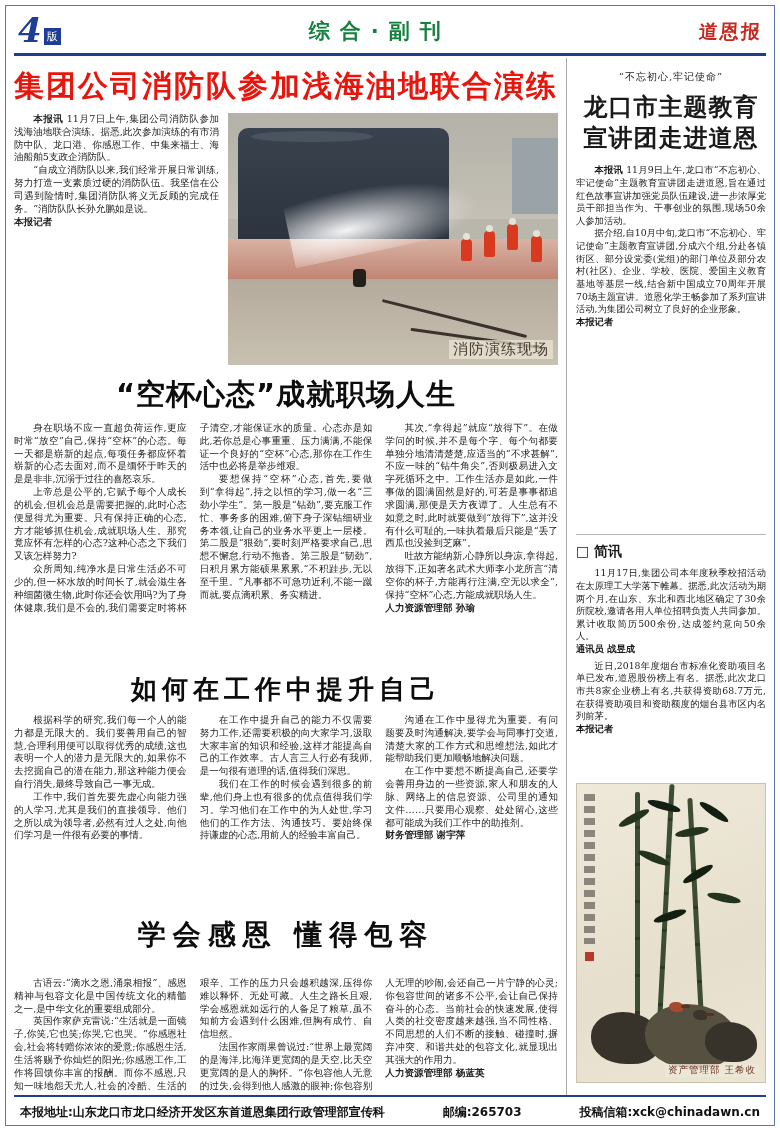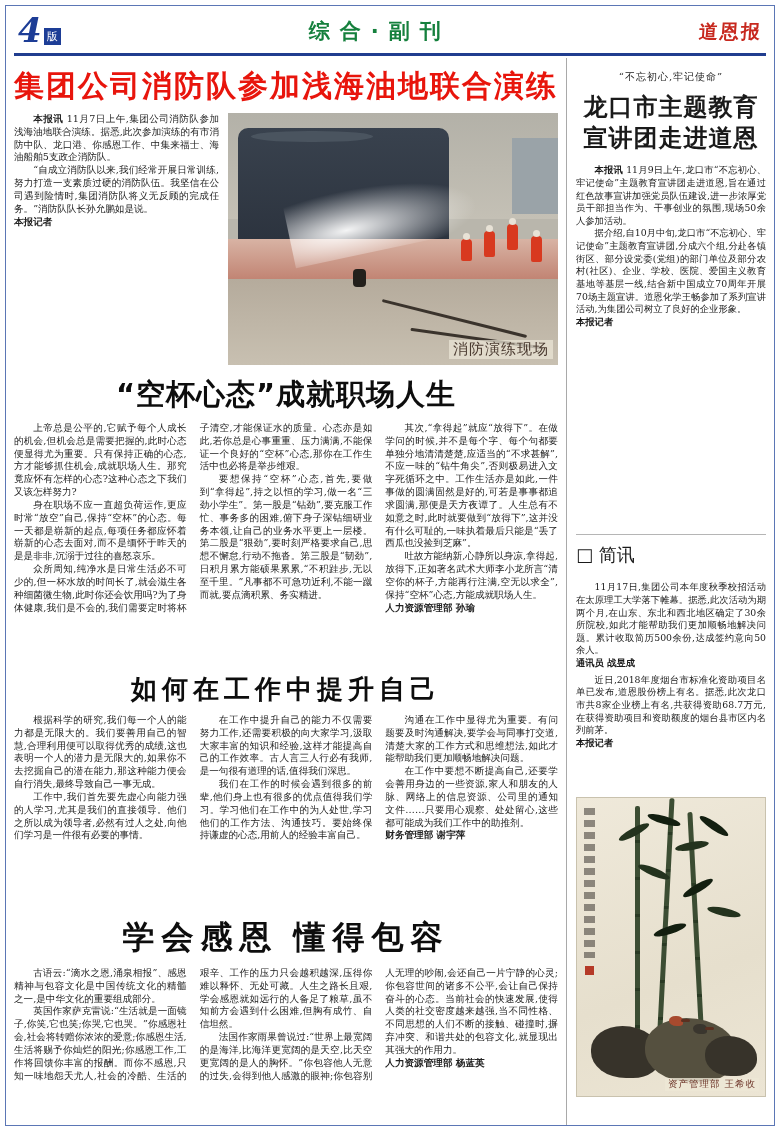--- a/index.html
+++ b/index.html
@@ -30,21 +30,21 @@
   .vrule { border-left:1px solid #a9a9a9; }
   .right { flex:1; padding-left:9px; display:flex; flex-direction:column; }
 
   
   .h-red { font-family:"DejaVu Sans",sans-serif; font-weight:900; color:#e8150c;
            font-size:30px; text-align:center; letter-spacing:2px; margin:8px 0 6px; }
   .h-black { font-family:"DejaVu Sans",sans-serif; font-weight:900; color:#0d0d0d;
              text-align:center; }
   .h2 { font-size:29px; letter-spacing:1px; margin:10px 0 7px; }
   .h3 { font-size:26px; letter-spacing:5px; margin:10px 0 7px; }
-  .h4 { font-size:32px; letter-spacing:7px; margin:10px 0 7px;font-family:Liberation Serif, serif; }
+  .h4 { font-size:28px; letter-spacing:7px; margin:10px 0 23px; }
 
   
   .bodytxt { font-size:9.6px; line-height:1.34; color:#222; }
   .bodytxt p { text-indent:2em; text-align:justify; }
   .sig { text-align:right; font-weight:bold; font-family:"DejaVu Sans",sans-serif;
          text-indent:0 !important; }
   .lead { font-weight:bold; font-family:"DejaVu Sans",sans-serif; }
   .cols3 { column-count:3; column-gap:13px; overflow:hidden; }
   .clip { overflow:hidden; }
 
@@ -82,22 +82,22 @@
                 font-family:Liberation Mono, monospace; }
 
   
   .kicker { text-align:center; font-size:10px; color:#222; margin-top:12px;
             letter-spacing:1px; }
   .r-head { font-family:"DejaVu Sans",sans-serif; font-weight:900; font-size:24px;
             line-height:1.3; text-align:center; letter-spacing:1px; margin:8px 0 10px; }
   .r-body { font-size:9.3px; line-height:1.36; }
   .r-body p { text-indent:2em; text-align:justify; }
   .rule { border-top:1px solid #b5b5b5; margin:8px 0 6px; }
-  .briefs-title { font-family:"DejaVu Sans",sans-serif; font-weight:normal; font-size:18px;
-                  margin:2px 0 14px; }
+  .briefs-title { font-family:"DejaVu Sans",sans-serif; font-weight:bold; font-size:14px;
+                  margin:2px 0 6px; }
   .brief { margin-bottom:4px; }
 
   
   .painting { position:relative; margin-top:8px; height:300px;
               background:linear-gradient(160deg,#efe9da,#e6dfcd 60%,#ece5d4);
               border:1px solid #c9c2ae; overflow:hidden; }
   .bamboo { position:absolute; width:5px; background:
             repeating-linear-gradient(#3c4d33 0 34px, #2a3a24 34px 37px); border-radius:2px; }
   .leaf { position:absolute; width:34px; height:8px; background:#24331e; border-radius:50%; }
   .leaf.dk { background:#131f10; }
@@ -165,22 +165,22 @@
           <div class="fig" style="right:19%;top:47%;"></div>
           <div class="fig" style="right:5%;top:49%;"></div>
           <div class="fig" style="right:26%;top:50%;height:22px;"></div>
           <div class="fig-dark" style="left:38%;top:62%;"></div>
           <div class="ph-caption">消防演练现场</div>
         </div>
       </div>
 
       <div class="h-black h2">“空杯心态”成就职场人生</div>
       <div class="bodytxt cols3 clip" style="height:240px;">
+        <p>身在职场不应一直超负荷运作,更应时常“放空”自己,保持“空杯”的心态。每一天都是崭新的起点,每项任务都应怀着崭新的心态去面对,而不是缅怀于昨天的是是非非,沉溺于过往的喜怒哀乐。</p>
         <p>上帝总是公平的,它赋予每个人成长的机会,但机会总是需要把握的,此时心态便显得尤为重要。只有保持正确的心态,方才能够抓住机会,成就职场人生。那究竟应怀有怎样的心态?这种心态之下我们又该怎样努力?</p>
-        <p>身在职场不应一直超负荷运作,更应时常“放空”自己,保持“空杯”的心态。每一天都是崭新的起点,每项任务都应怀着崭新的心态去面对,而不是缅怀于昨天的是是非非,沉溺于过往的喜怒哀乐。</p>
         <p>众所周知,纯净水是日常生活必不可少的,但一杯水放的时间长了,就会滋生各种细菌微生物,此时你还会饮用吗?为了身体健康,我们是不会的,我们需要定时将杯子清空,才能保证水的质量。心态亦是如此,若你总是心事重重、压力满满,不能保证一个良好的“空杯”心态,那你在工作生活中也必将是举步维艰。</p>
         <p>要想保持“空杯”心态,首先,要做到“拿得起”,持之以恒的学习,做一名“三劲小学生”。第一股是“钻劲”,要克服工作忙、事务多的困难,俯下身子深钻细研业务本领,让自己的业务水平更上一层楼。第二股是“狠劲”,要时刻严格要求自己,思想不懈怠,行动不拖沓。第三股是“韧劲”,日积月累方能硕果累累,“不积跬步,无以至千里。”凡事都不可急功近利,不能一蹴而就,要点滴积累、务实精进。</p>
         <p>其次,“拿得起”就应“放得下”。在做学问的时候,并不是每个字、每个句都要单独分地清清楚楚,应适当的“不求甚解”,不应一味的“钻牛角尖”,否则极易进入文字死循环之中。工作生活亦是如此,一件事做的圆满固然是好的,可若是事事都追求圆满,那便是天方夜谭了。人生总有不如意之时,此时就要做到“放得下”,这并没有什么可耻的,一味执着最后只能是“丢了西瓜也没捡到芝麻”。</p>
         <p>吐故方能纳新,心静所以身凉,拿得起,放得下,正如著名武术大师李小龙所言“清空你的杯子,方能再行注满,空无以求全”,保持“空杯”心态,方能成就职场人生。</p>
         <p class="sig">人力资源管理部 孙瑜</p>
       </div>
 
       <div class="h-black h3">如何在工作中提升自己</div>
       <div class="bodytxt cols3 clip" style="height:192px;">
         <p>根据科学的研究,我们每一个人的能力都是无限大的。我们要善用自己的智慧,合理利用便可以取得优秀的成绩,这也表明一个人的潜力是无限大的,如果你不去挖掘自己的潜在能力,那这种能力便会自行消失,最终导致自己一事无成。</p>
@@ -212,21 +212,21 @@
       <div class="r-body clip" style="height:362px;">
         <p><b class="lead">本报讯</b> <span>11月9日上午,龙口市“不忘初心、牢记使命”主题教育宣讲团走进道恩,旨在通过红色故事宣讲加强党员队伍建设,进一步浓厚党员干部担当作为、干事创业的氛围,现场50余人参加活动。</span></p>
         <p>据介绍,自10月中旬,龙口市“不忘初心、牢记使命”主题教育宣讲团,分成六个组,分赴各镇街区、部分设党委(党组)的部门单位及部分农村(社区)、企业、学校、医院、爱国主义教育基地等基层一线,结合新中国成立70周年开展70场主题宣讲。道恩化学王畅参加了系列宣讲活动,为集团公司树立了良好的企业形象。</p>
         <p class="sig">本报记者</p>
       </div>
 
       <div class="rule"></div>
       <div class="briefs-title">□ 简讯</div>
       <div class="r-body clip" style="height:208px;">
         <div class="brief">
-          <p>11月17日,集团公司本年度秋季校招活动在太原理工大学落下帷幕。据悉,此次活动为期两个月,在山东、东北和西北地区确定了30余所院校,如此才能帮助我们更加顺畅地解决问题。累计收取简历500余份,达成签约意向50余人。</p>
+          <p>11月17日,集团公司本年度秋季校招活动在太原理工大学落下帷幕。据悉,此次活动为期两个月,在山东、东北和西北地区确定了30余所院校,邀请各用人单位招聘负责人共同参加。累计收取简历500余份,达成签约意向50余人。</p>
           <p class="sig">通讯员 战昱成</p>
         </div>
         <div class="brief">
           <p>近日,2018年度烟台市标准化资助项目名单已发布,道恩股份榜上有名。据悉,此次龙口市共8家企业榜上有名,共获得资助68.7万元,在获得资助项目和资助额度的烟台县市区内名列前茅。</p>
           <p class="sig">本报记者</p>
         </div>
       </div>
 
       <div class="painting">
         <div class="callig"></div>
@@ -245,13 +245,21 @@
         <div class="rock dk" style="left:14px;bottom:18px;width:70px;height:52px;"></div>
         <div class="rock" style="left:68px;bottom:14px;width:92px;height:64px;"></div>
         <div class="rock dk" style="right:8px;bottom:20px;width:52px;height:40px;"></div>
         <div class="bird" style="left:92px;bottom:70px;"></div>
         <div class="bird dark" style="left:116px;bottom:62px;"></div>
         <div class="paint-caption">资产管理部 王希收</div>
       </div>
     </div>
   </div>
 
+  <div class="footer">
+    <div class="foot-rule"></div>
+    <div class="foot-row">
+      <span>本报地址:山东龙口市龙口经济开发区东首道恩集团行政管理部宣传科</span>
+      <span>邮编:265703</span>
+      <span>投稿信箱:xck@chinadawn.cn</span>
+    </div>
+  </div>
 </div>
 
 </body></html>

